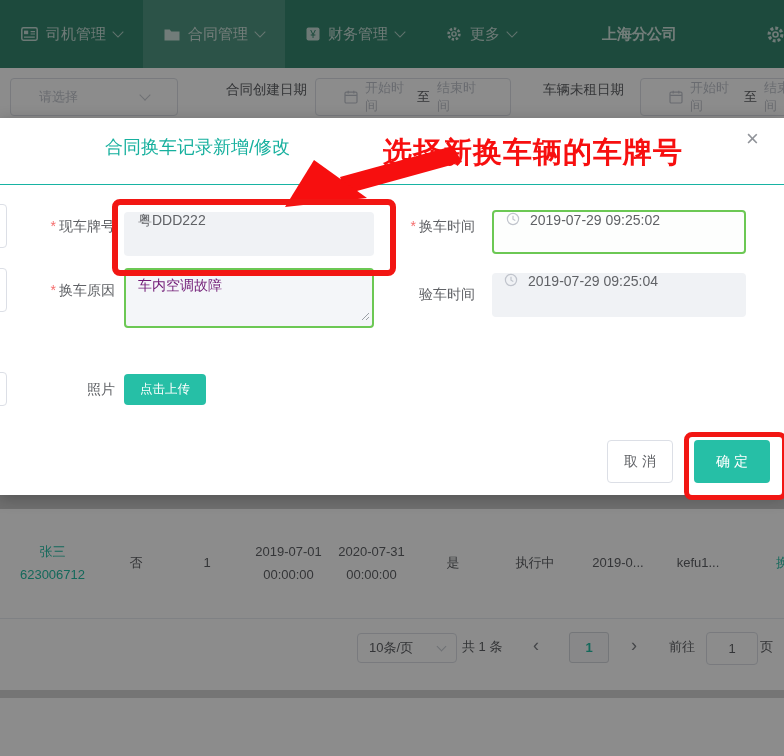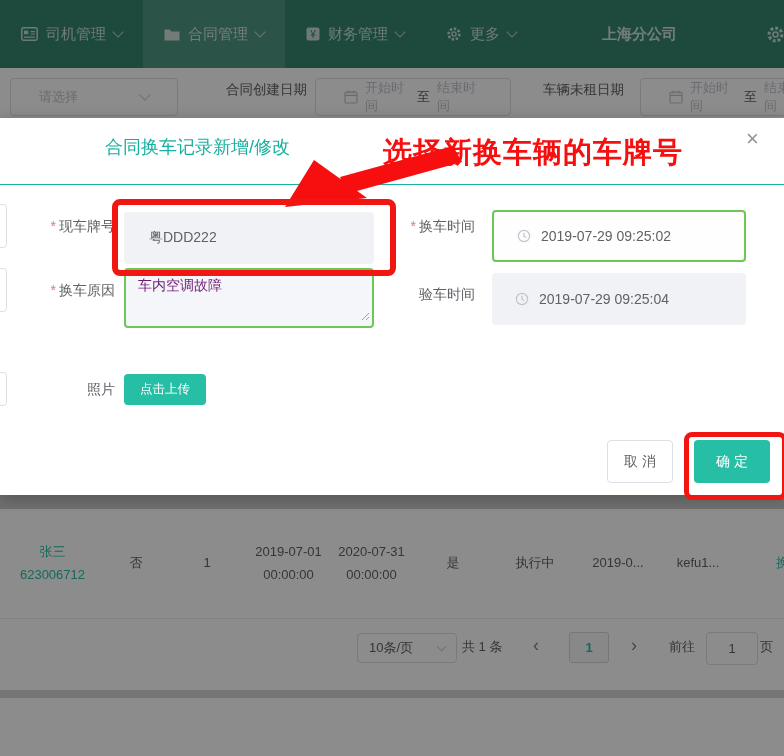--- a/index.html
+++ b/index.html
@@ -46,21 +46,21 @@
   
   .overlay{position:absolute;left:0;top:0;width:784px;height:756px;background:rgba(0,0,0,.45);z-index:10;}
 
   
   .modal{position:absolute;left:0;top:118px;width:784px;height:377px;background:#fff;z-index:20;box-shadow:0 3px 14px rgba(0,0,0,.25);}
   .m-title{position:absolute;left:105px;top:17px;font-size:18px;color:#17b09e;}
   .m-close{position:absolute;left:746px;top:10px;font-size:22px;color:#909399;line-height:1;cursor:pointer;}
   .m-divider{position:absolute;left:0;top:66px;width:784px;height:1px;background:#17b3a3;}
   .m-label{position:absolute;font-size:14px;color:#606266;text-align:right;}
   .req{color:#f56c6c;margin-right:3px;}
-  .m-input{position:absolute;height:52px;border-radius:4px;display:flex;align-items:center;font-size:14px;color:#606266;box-sizing:border-box;padding-left:11px;}
+  .m-input{position:absolute;height:44px;border-radius:4px;display:flex;align-items:flex-start;font-size:14px;color:#606266;box-sizing:border-box;}
   .m-input.disabled{background:#f0f2f5;}
   .m-input.greenb{background:#fdfefd;border:2px solid #6cc854;}
   .m-input .val{margin-left:10px;}
   .m-textarea{position:absolute;left:124px;top:150px;width:250px;height:60px;background:#f4f6f9;border:2px solid #6cc854;
               border-radius:4px;box-sizing:border-box;font-size:14px;color:#701a75;padding:7px 12px;}
   .resize-h{position:absolute;right:2px;bottom:2px;}
   .btn{position:absolute;border-radius:4px;display:flex;align-items:center;justify-content:center;font-size:14px;cursor:pointer;box-sizing:border-box;}
   .btn-upload{left:124px;top:256px;width:82px;height:31px;background:#26bfa6;color:#fff;font-size:12.5px;}
   .btn-cancel{left:607px;top:322px;width:66px;height:43px;background:#fff;border:1px solid #dcdfe6;color:#606266;}
   .btn-confirm{left:694px;top:322px;width:76px;height:43px;background:#26bfa6;color:#fff;}

